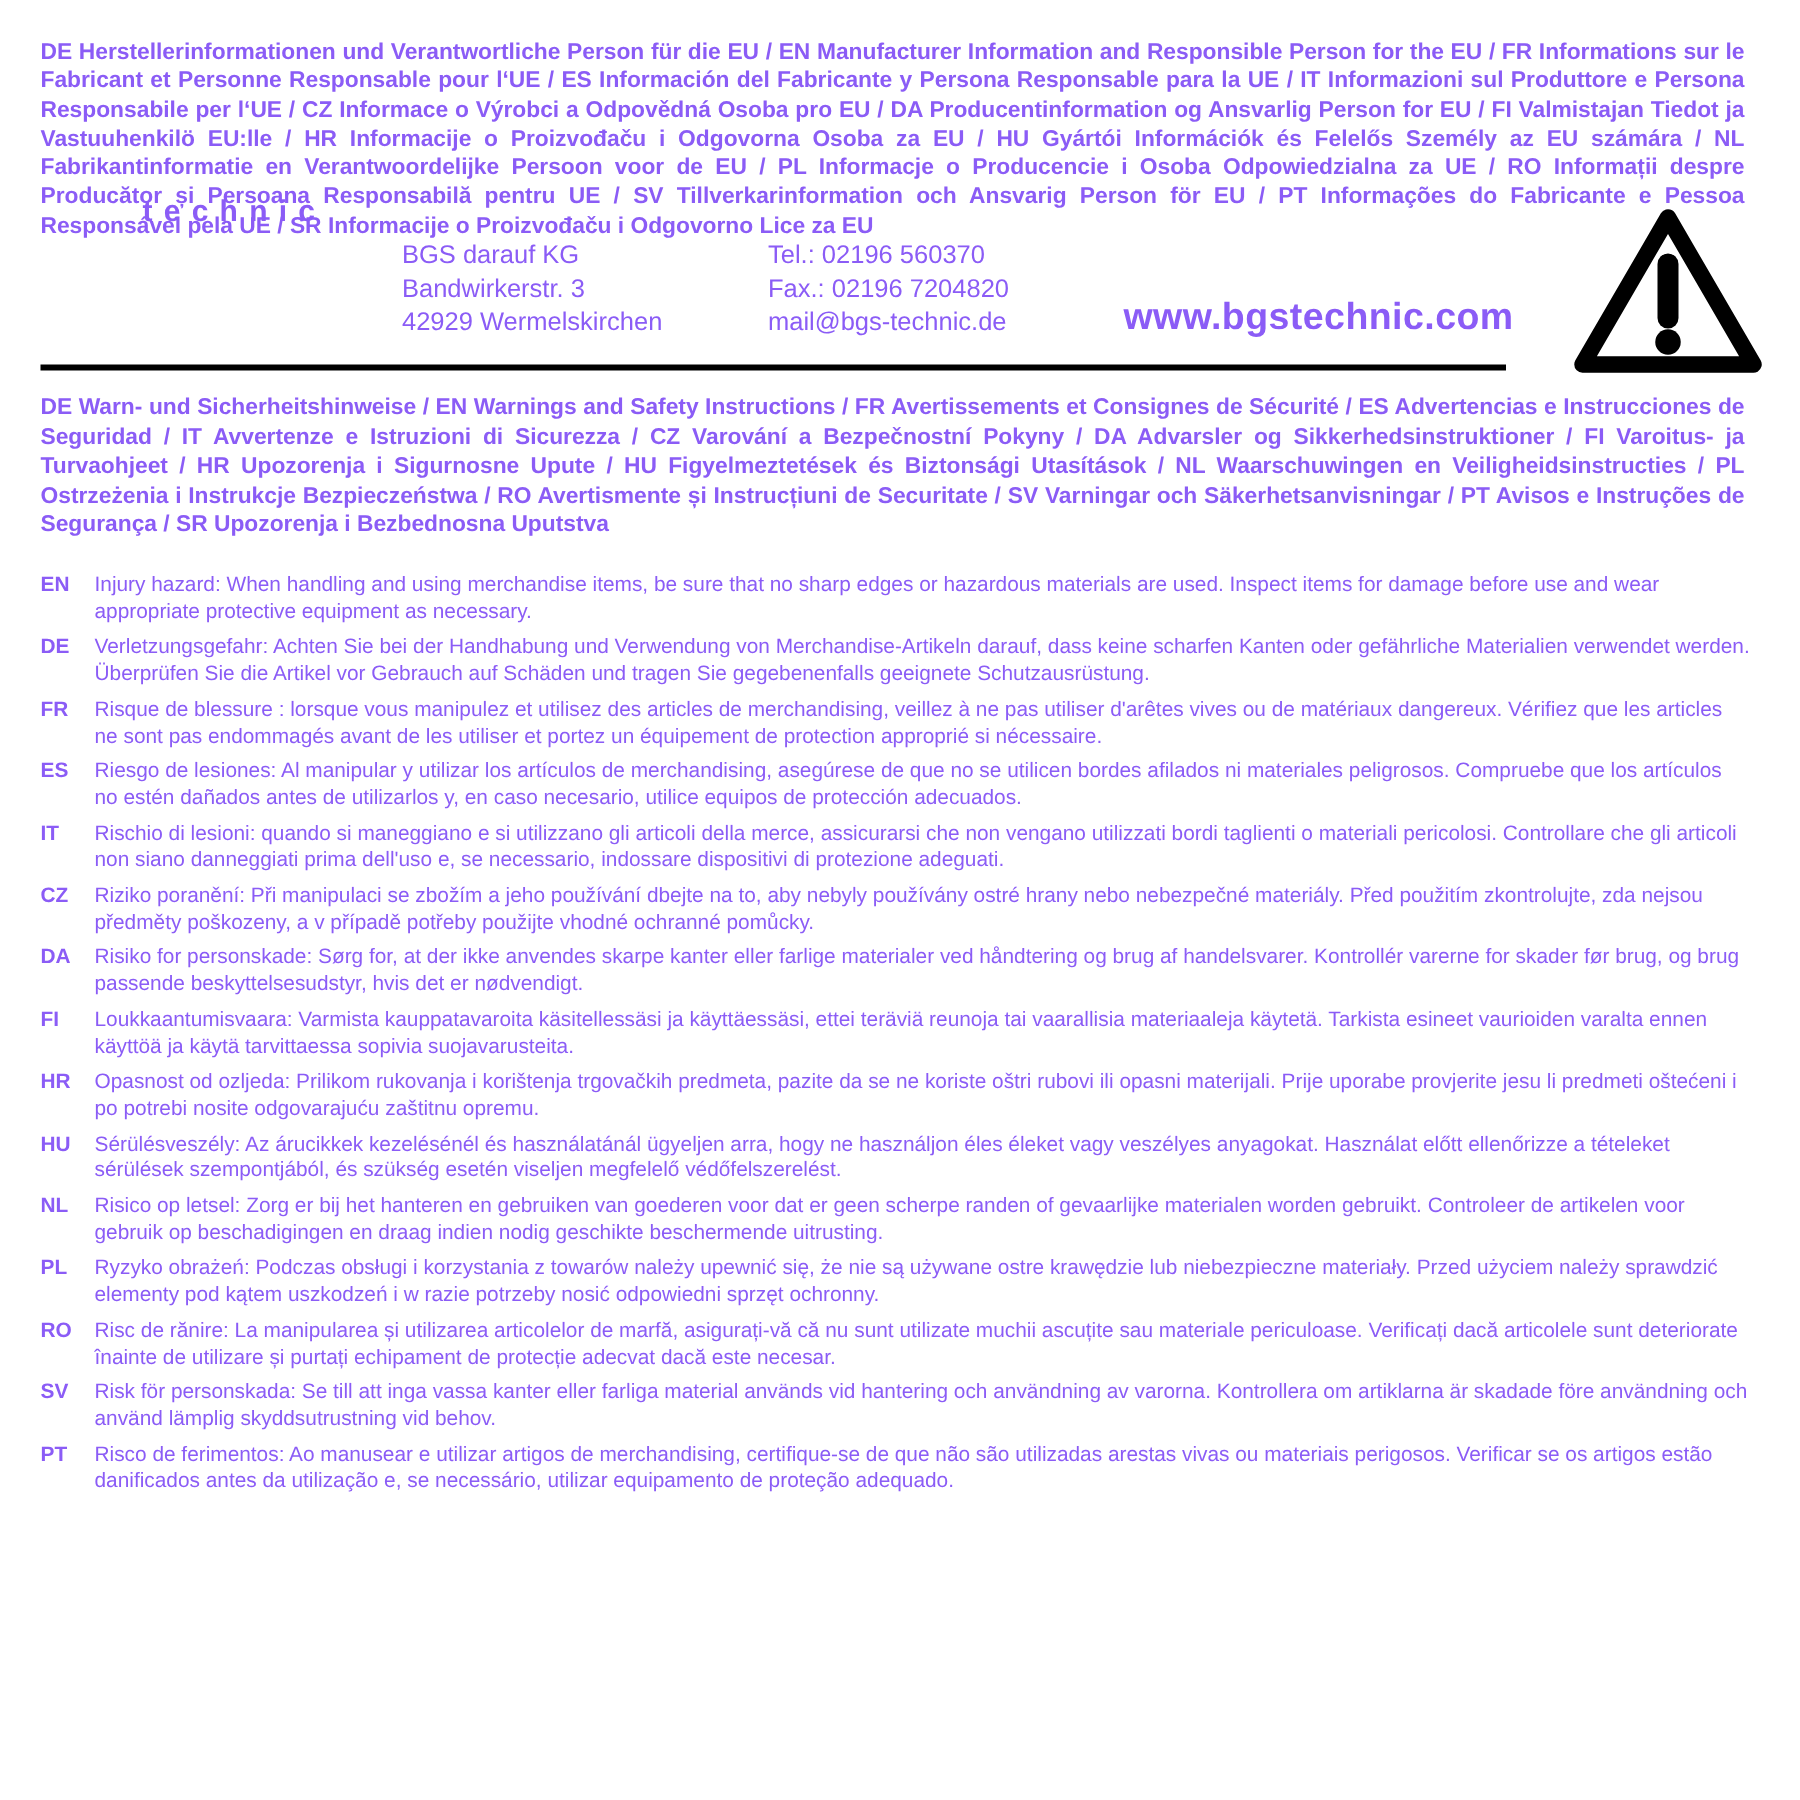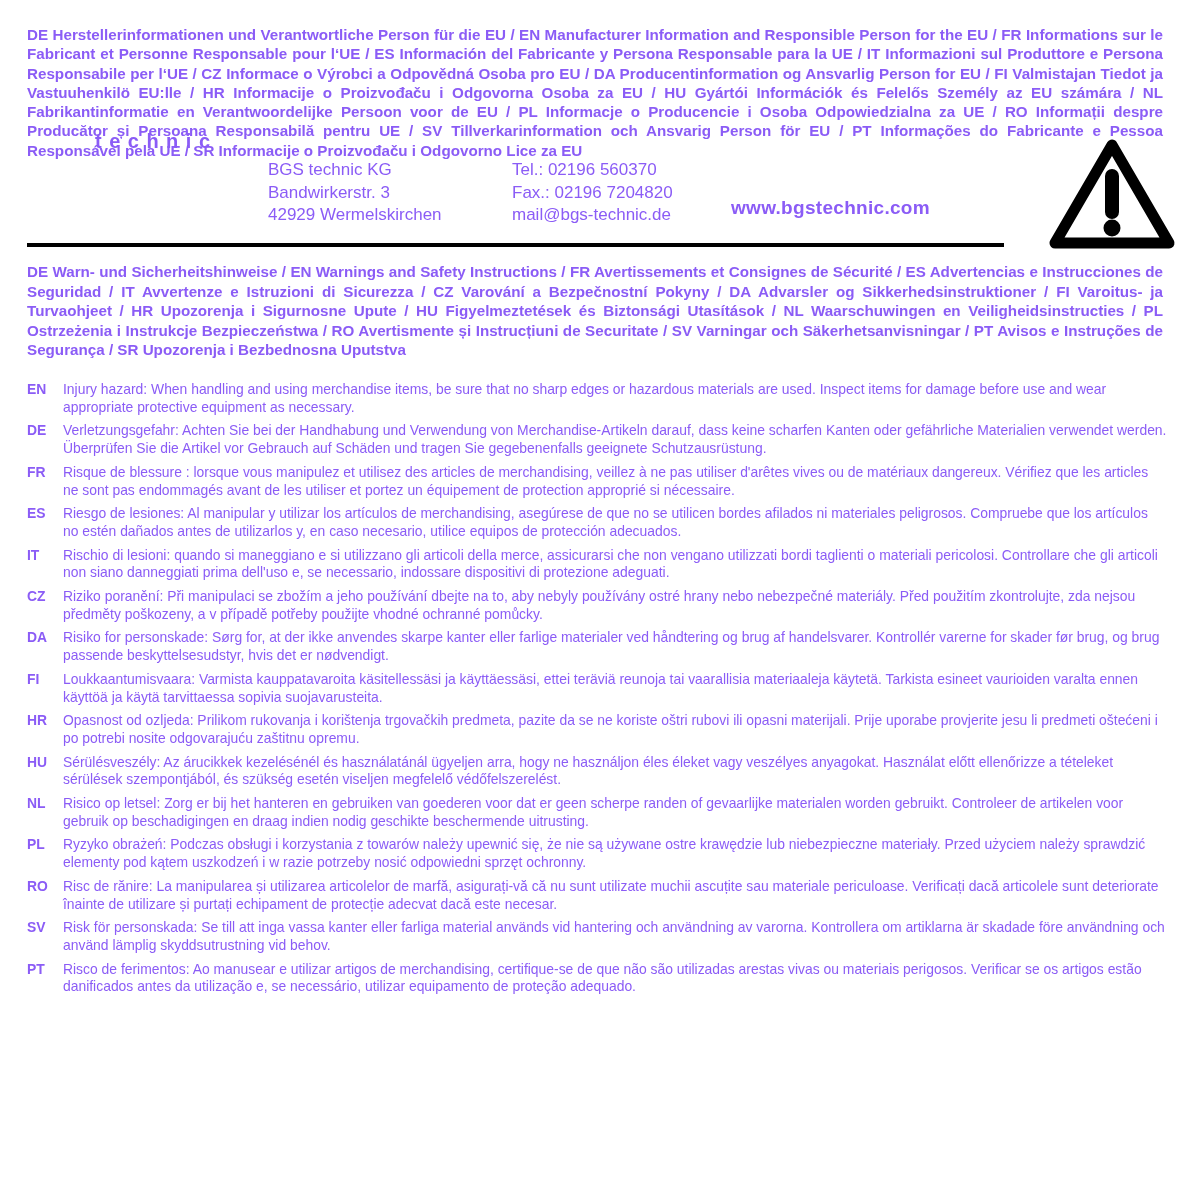--- a/index.html
+++ b/index.html
@@ -57,23 +57,23 @@
   }
   .contact-block {
     position: absolute;
     left: 512px;
     top: 159px;
     font-size: 17px;
     line-height: 22.5px;
   }
   .website {
     position: absolute;
-    left: 731px;
+    left: 749px;
     top: 197px;
-    font-size: 19px;
+    font-size: 25px;
     font-weight: bold;
     letter-spacing: 0.3px;
   }
   .rule {
     position: absolute;
     left: 27px;
     top: 243px;
     width: 977px;
     height: 4px;
     background: #000000;
@@ -116,21 +116,21 @@
 
 <div class="page">
 
   <div class="mfr-header">DE Herstellerinformationen und Verantwortliche Person für die EU  /  EN Manufacturer Information and Responsible Person for the EU  /  FR Informations sur le Fabricant et Personne Responsable pour l‘UE  /  ES Información del Fabricante y Persona Responsable para la UE  /  IT Informazioni sul Produttore e Persona Responsabile per l‘UE  /  CZ Informace o Výrobci a Odpovědná Osoba pro EU  /  DA Producentinformation og Ansvarlig Person for EU  /  FI Valmistajan Tiedot ja Vastuuhenkilö EU:lle  /  HR Informacije o Proizvođaču i Odgovorna Osoba za EU  /  HU Gyártói Információk és Felelős Személy az EU számára  /  NL Fabrikantinformatie en Verantwoordelijke Persoon voor de EU  /  PL Informacje o Producencie i Osoba Odpowiedzialna za UE  /  RO Informații despre Producător și Persoana Responsabilă pentru UE  /  SV Tillverkarinformation och Ansvarig Person för EU  /  PT Informações do Fabricante e Pessoa Responsável pela UE  /  SR Informacije o Proizvođaču i Odgovorno Lice za EU</div>
 
   <div class="brand-row">
     <div class="logo-technic">technic</div>
   </div>
 
   <div class="addr-block">
-    <div>BGS technic KG</div>
+    <div>BGS darauf KG</div>
     <div>Bandwirkerstr. 3</div>
     <div>42929 Wermelskirchen</div>
   </div>
 
   <div class="contact-block">
     <div>Tel.: 02196 560370</div>
     <div>Fax.: 02196 7204820</div>
     <div>mail@bgs-technic.de</div>
   </div>
 

